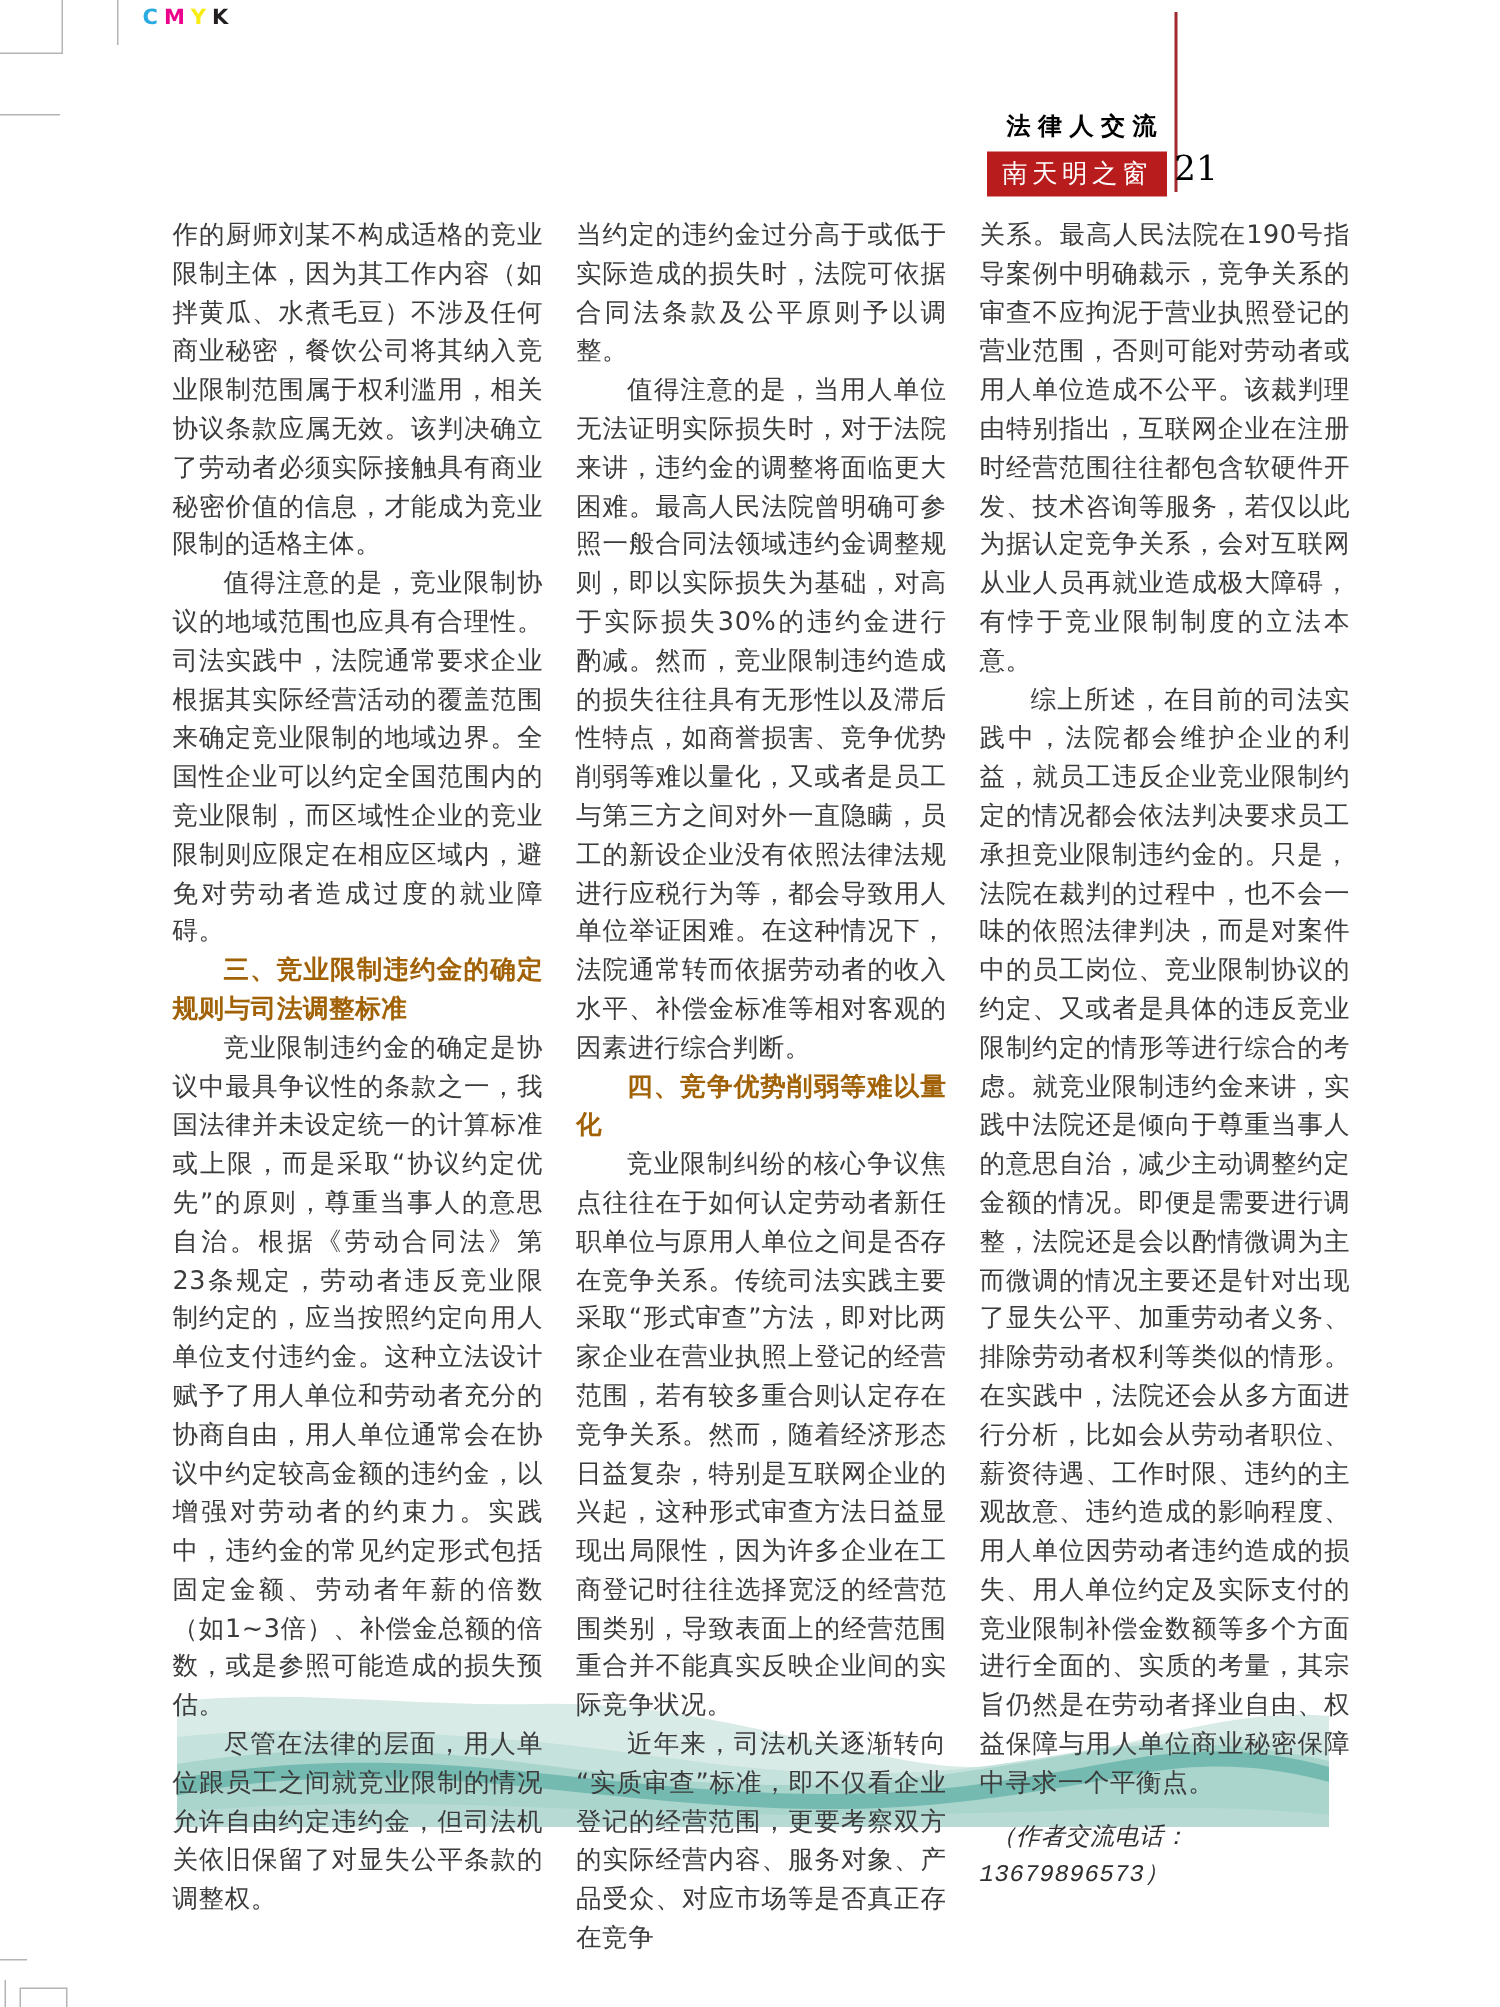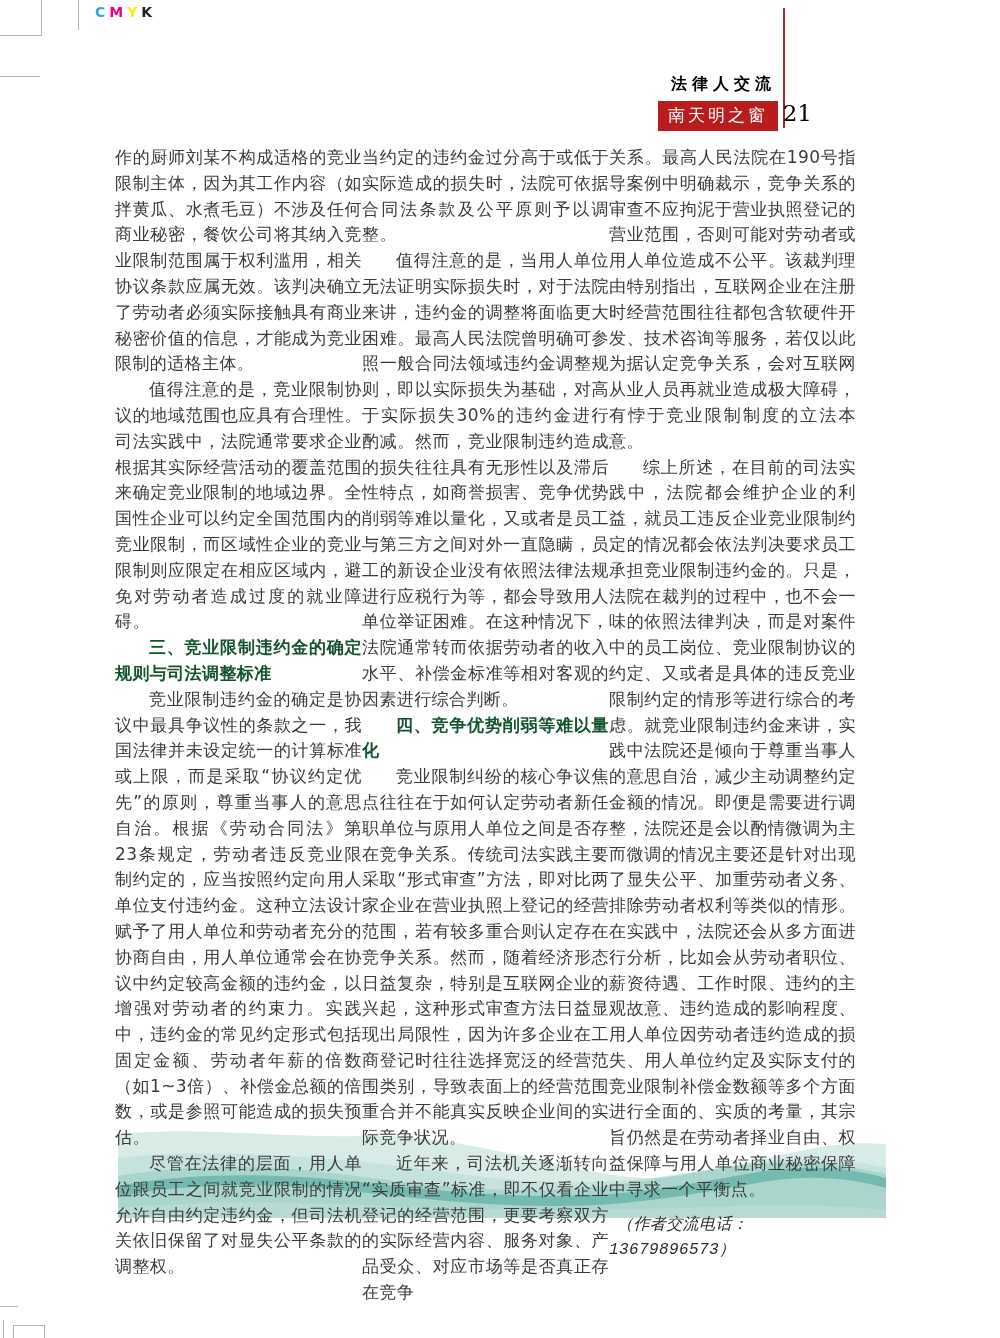--- a/index.html
+++ b/index.html
@@ -23,25 +23,25 @@
     font-family:"DejaVu Serif","Liberation Serif",serif;font-size:17px;
     letter-spacing:3px;padding:3px 10px 4px 10px;white-space:nowrap;
   }
   .red-rule{position:absolute;right:115px;top:8px;width:2px;height:120px;background:#9f2a2d;}
   .page-number{
     position:absolute;right:88px;top:100px;color:#000000;font-size:23px;
     font-family:"DejaVu Serif","Liberation Serif",serif;
   }
   
   .content{position:absolute;left:115px;top:145px;width:786px;z-index:2;}
-  .columns{display:flex;}
+  .columns{display:flex;gap:22px;}
   .col{width:247px;flex:0 0 247px;color:#3b3b3b;font-size:17px;line-height:25.8px;}
   .blk{margin:0;text-align:justify;letter-spacing:0.4px;}
   .blk.indent{text-indent:2em;}
-  .blk.heading{font-weight:bold;color:#14532d;text-indent:2em;}
+  .blk.heading{font-weight:bold;color:#a16207;text-indent:2em;}
   .blk.note{
     font-family:Liberation Mono, monospace;font-style:italic;
     text-align:left;text-indent:0.5em;margin-top:10px;font-size:16px;color:#2e2e2e;
   }
   
   .wave-wrap{position:absolute;left:118px;top:1124px;width:768px;height:94px;z-index:1;}
   .wave-wrap svg{display:block;}
 </style>
 </head>
 <body>

